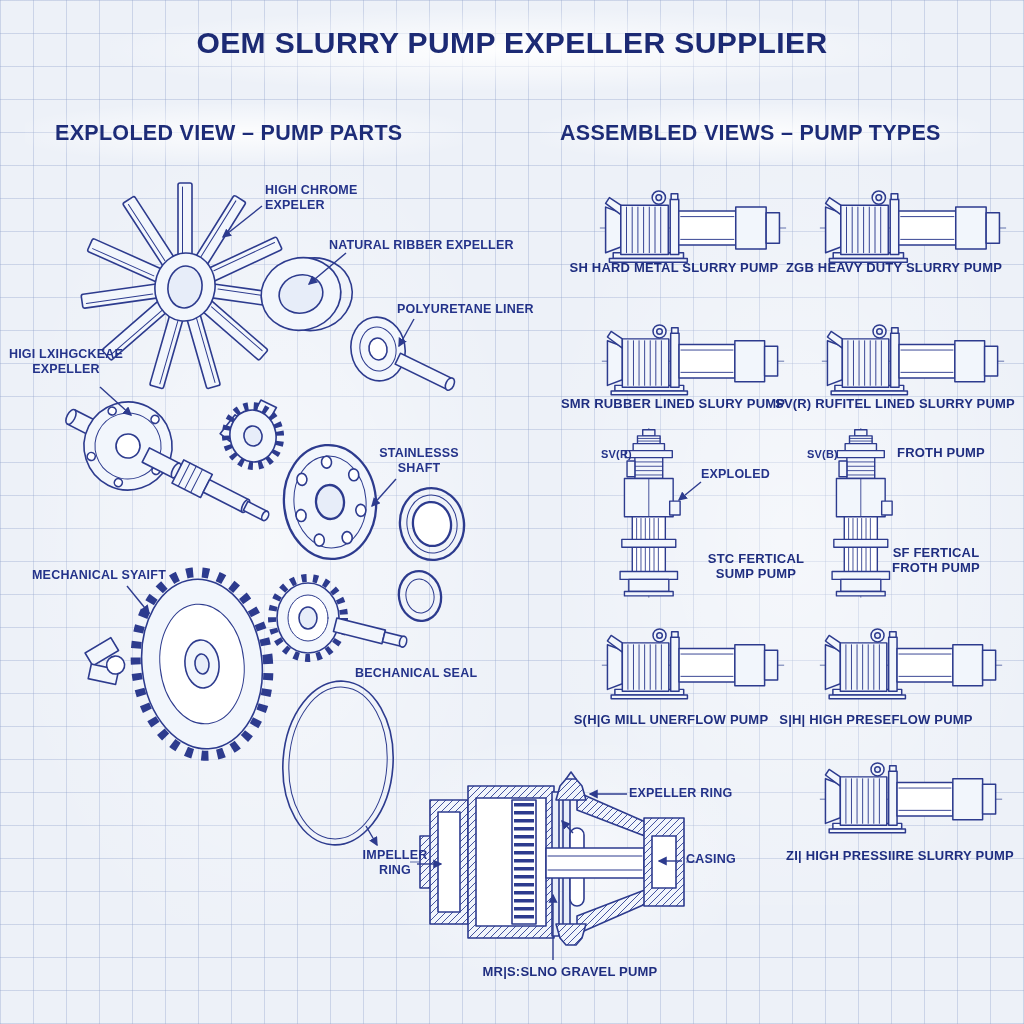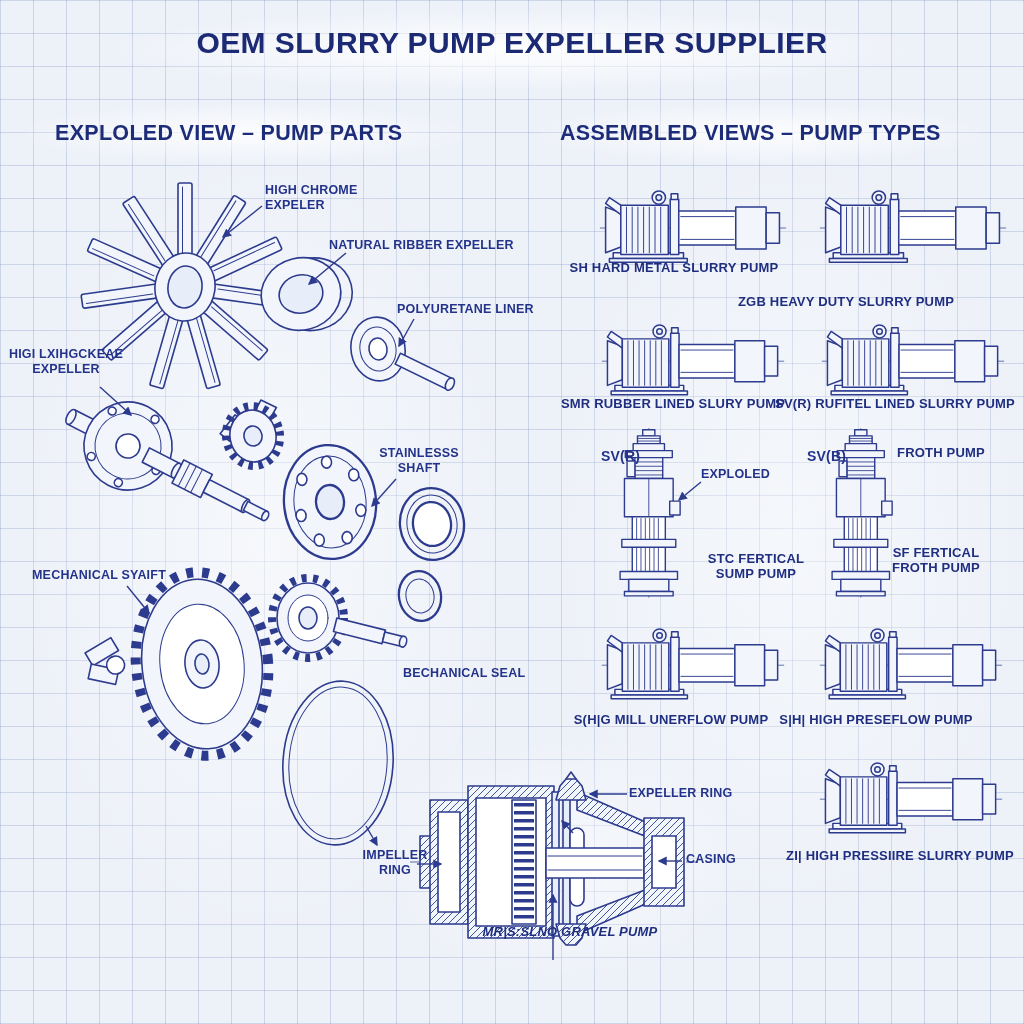--- a/index.html
+++ b/index.html
@@ -13,21 +13,21 @@
     font-family:"Liberation Sans", sans-serif;
   }
   .wash{position:absolute;pointer-events:none;}
   .lbl{
     position:absolute;z-index:3;color:#24338a;font-weight:700;
     font-size:12.5px;line-height:1.18;letter-spacing:.2px;white-space:nowrap;
   }
   .lbl span{display:block;}
   .lbl.center{transform:translateX(-50%);text-align:center;}
   .cap{font-size:13px;color:#1f2e80;}
-  .tag{font-size:14px;}
+  .tag{font-size:11px;}
   #title{
     position:absolute;left:0;right:0;top:26px;text-align:center;z-index:3;
     font-size:30px;font-weight:800;letter-spacing:.4px;color:#1c2a74;
   }
   .sec-h{
     position:absolute;top:121px;z-index:3;font-size:21.5px;font-weight:800;
     letter-spacing:.3px;color:#1d2c78;white-space:nowrap;
   }
   svg{position:absolute;left:0;top:0;z-index:2;}
   .ln{stroke:#2d3b8e;stroke-width:1.6;fill:none;stroke-linejoin:round;stroke-linecap:round;}
@@ -321,31 +321,31 @@
   <div class="lbl" style="left:397px;top:302px;">POLYURETANE LINER</div>
   <div class="lbl center" style="left:66px;top:347px;">
     <span>HIGI LXIHGCKEAE</span>
     <span>EXPELLER</span>
   </div>
   <div class="lbl center" style="left:419px;top:446px;">
     <span>STAINLESSS</span>
     <span>SHAFT</span>
   </div>
   <div class="lbl" style="left:32px;top:568px;">MECHANICAL SYAIFT</div>
-  <div class="lbl" style="left:355px;top:666px;margin-left:48px;">BECHANICAL SEAL</div>
+  <div class="lbl" style="left:355px;top:666px;">BECHANICAL SEAL</div>
   <div class="lbl center" style="left:395px;top:848px;">
     <span>IMPELLER</span>
     <span>RING</span>
   </div>
   <div class="lbl" style="left:629px;top:786px;">EXPELLER RING</div>
   <div class="lbl" style="left:686px;top:852px;">CASING</div>
-  <div class="lbl center cap" style="left:570px;top:924px;font-style:italic;">MR|S:SLNO GRAVEL PUMP</div>
+  <div class="lbl center cap" style="left:570px;top:964px;">MR|S:SLNO GRAVEL PUMP</div>
 
   <div class="lbl center cap" style="left:674px;top:260px;">SH HARD METAL SLURRY PUMP</div>
-  <div class="lbl center cap" style="left:846px;top:260px;margin-top:34px;">ZGB HEAVY DUTY SLURRY PUMP</div>
+  <div class="lbl center cap" style="left:894px;top:260px;">ZGB HEAVY DUTY SLURRY PUMP</div>
   <div class="lbl center cap" style="left:673px;top:396px;">SMR RUBBER LINED SLURY PUMP</div>
   <div class="lbl center cap" style="left:895px;top:396px;">SV(R) RUFITEL LINED SLURRY PUMP</div>
   <div class="lbl tag" style="left:601px;top:448px;">SV(R)</div>
   <div class="lbl" style="left:701px;top:467px;">EXPLOLED</div>
   <div class="lbl center cap" style="left:726px;top:551px;margin-left:30px;">
     <span>STC FERTICAL</span>
     <span>SUMP PUMP</span>
   </div>
   <div class="lbl tag" style="left:807px;top:448px;">SV(B)</div>
   <div class="lbl cap" style="left:897px;top:445px;">FROTH PUMP</div>

